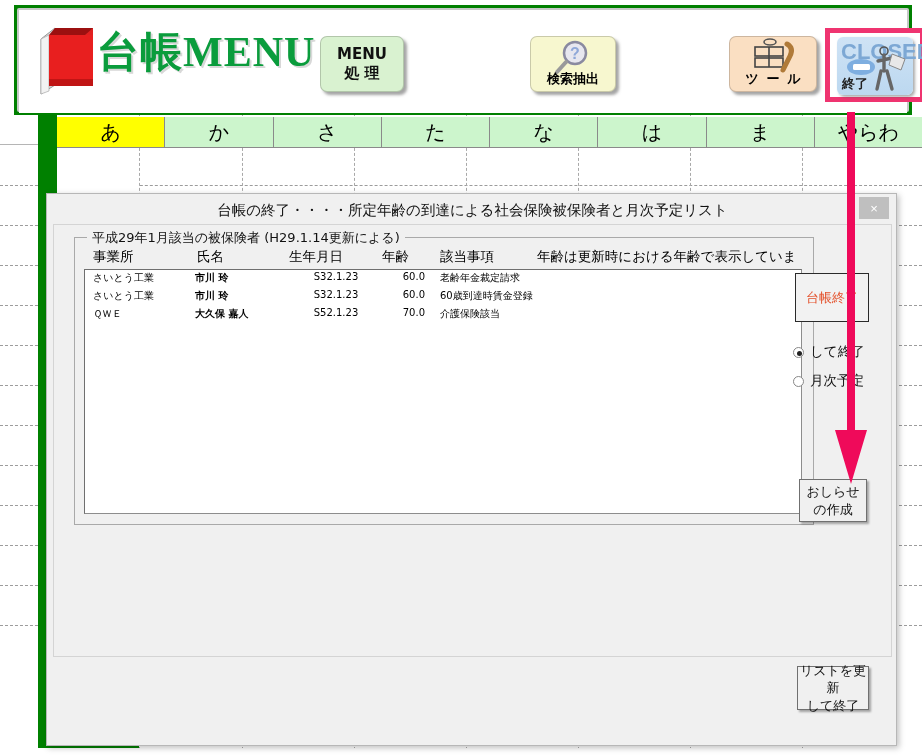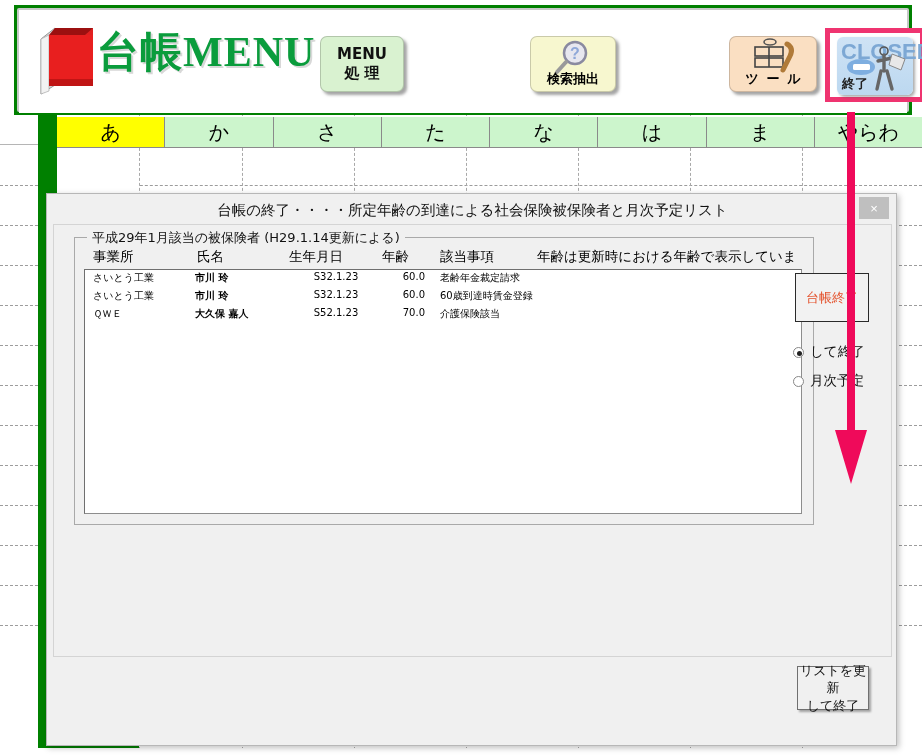--- a/index.html
+++ b/index.html
@@ -524,20 +524,24 @@
 
   <div class="radio-row radio-age checked">
     <span class="dot"></span>
     <span>して終了</span>
   </div>
   <div class="radio-row radio-month">
     <span class="dot"></span>
     <span>月次予定</span>
   </div>
 
+  <div class="btn-std btn-notice">
+    <span>おしらせ</span>
+    <span>の作成</span>
+  </div>
 
   <div class="btn-std btn-refresh">
     <span>リストを更新</span>
     <span>して終了</span>
   </div>
 
   <div class="arrow">
     <svg width="36" height="375" viewBox="0 0 36 375">
       <path d="M13 0 L21 0 L21 318 L33 318 L17 372 L1 318 L13 318 Z" fill="#ef0a5a"></path>
     </svg>

